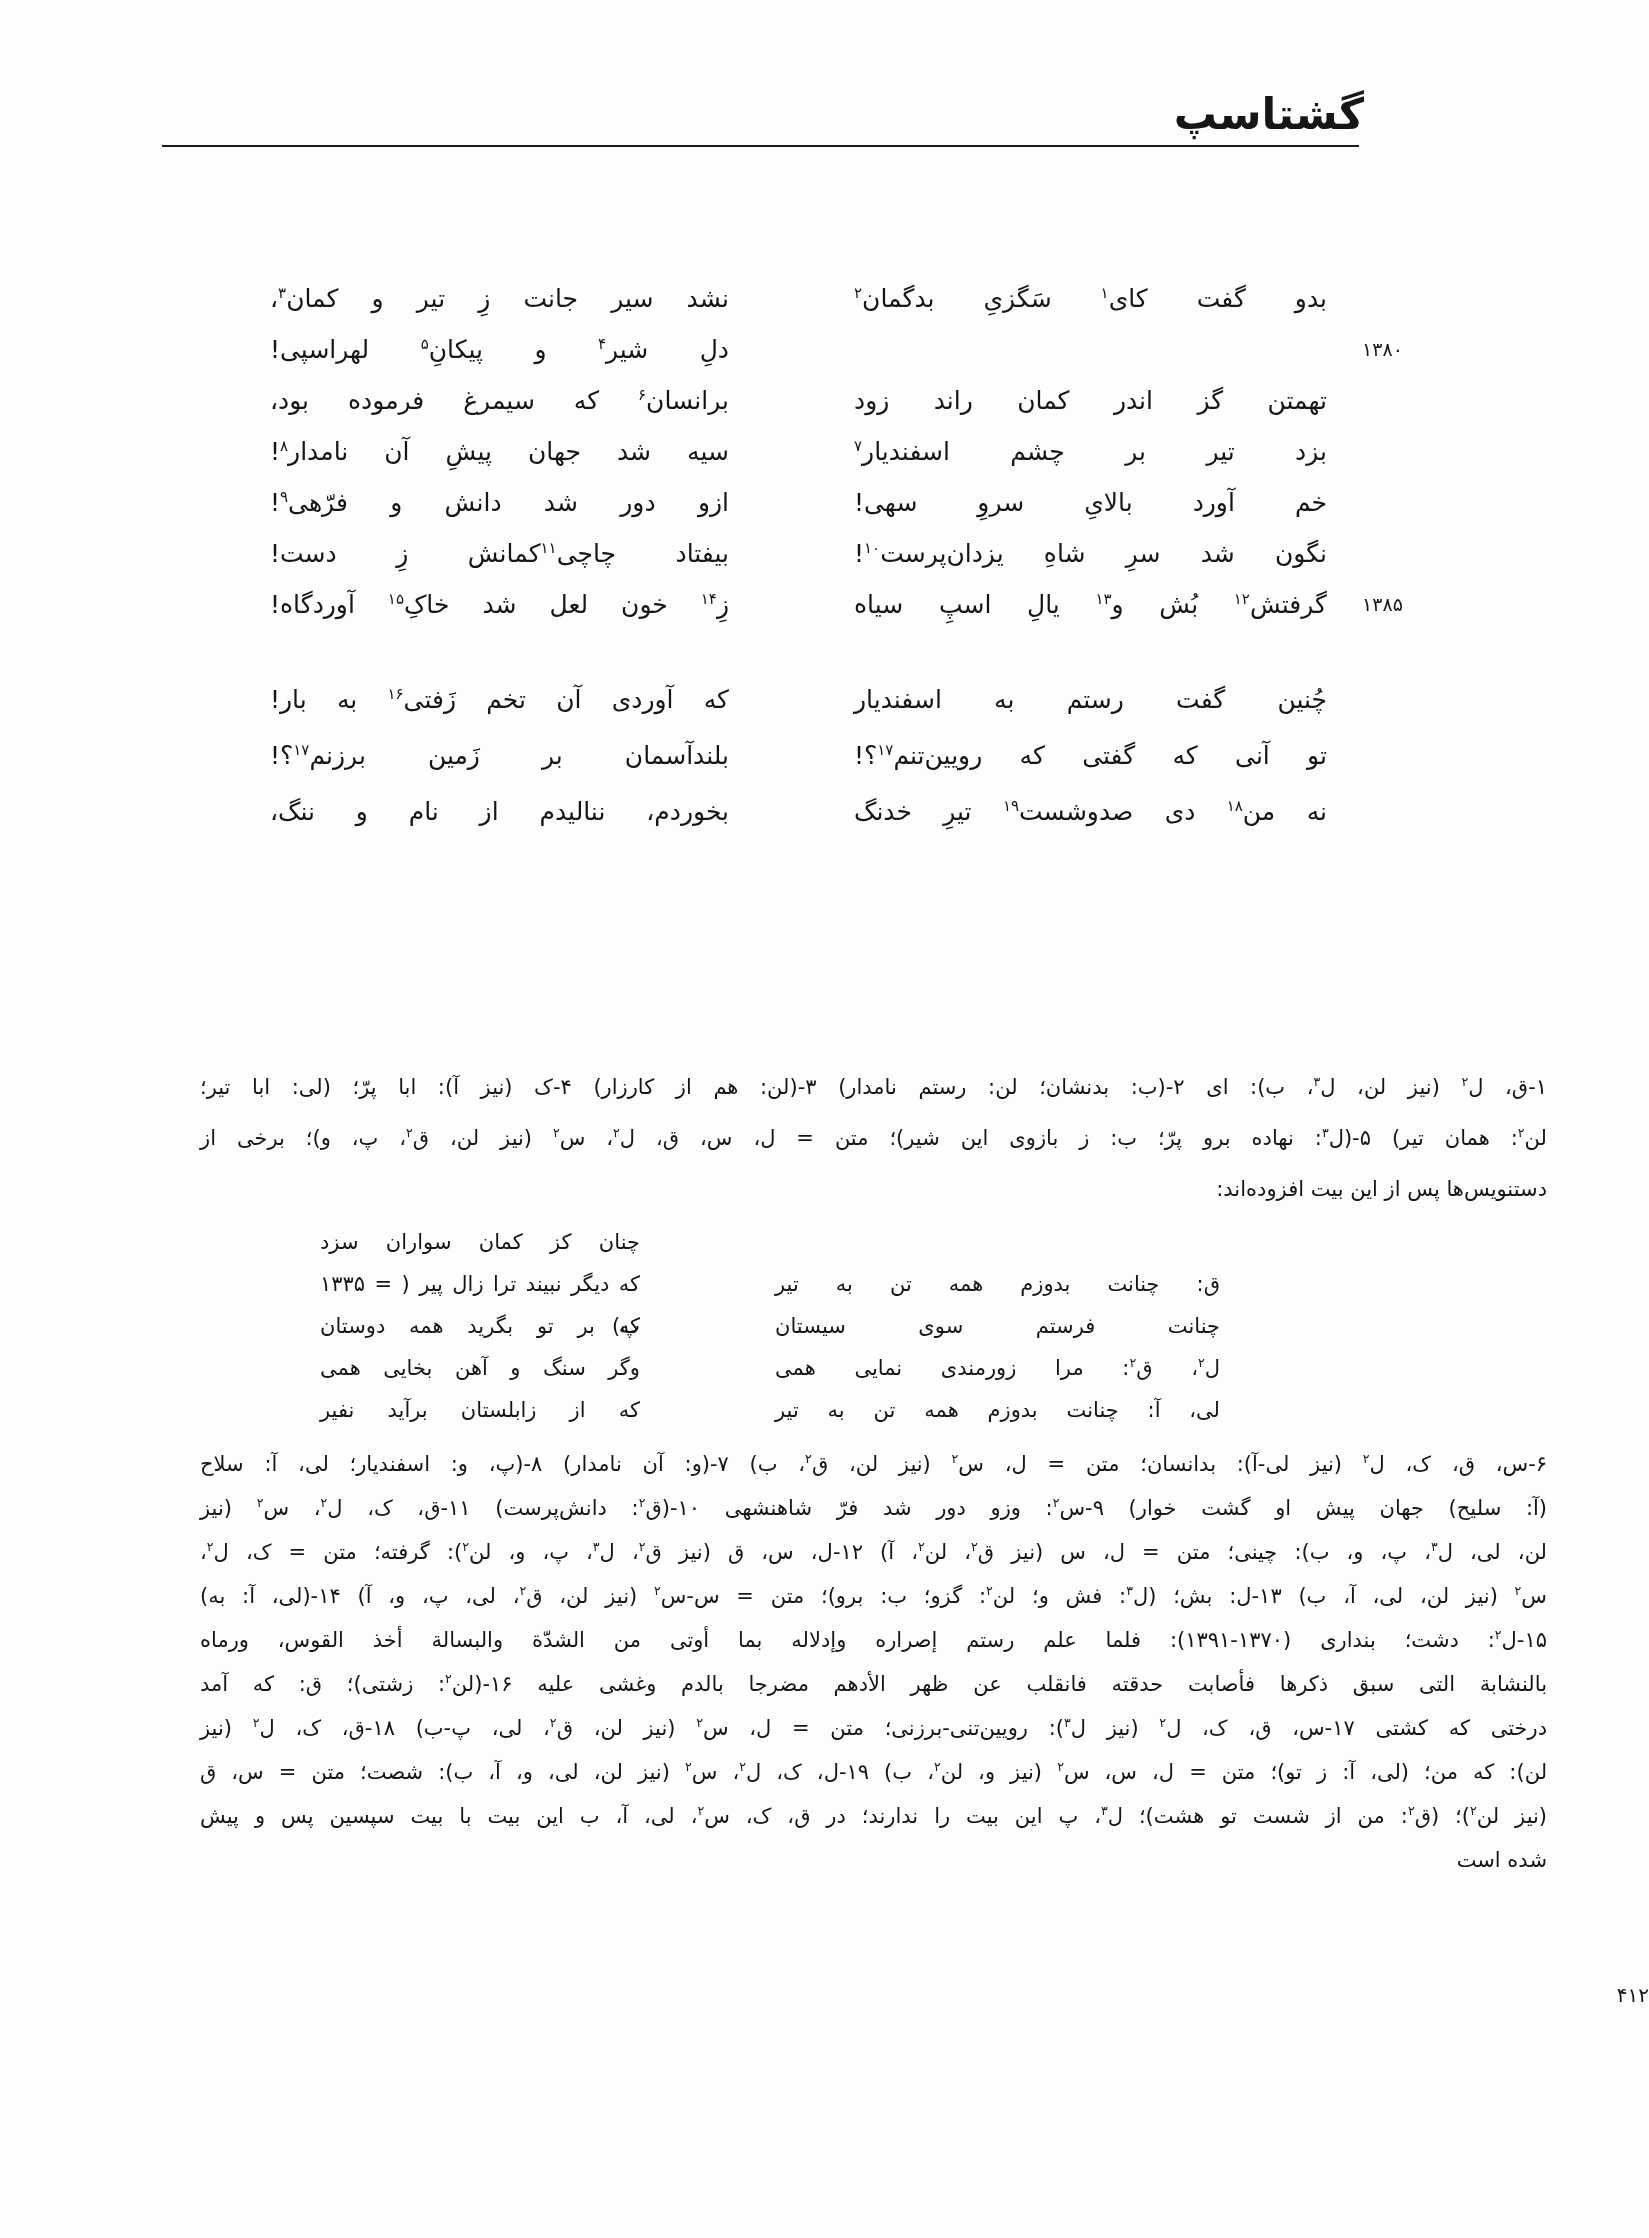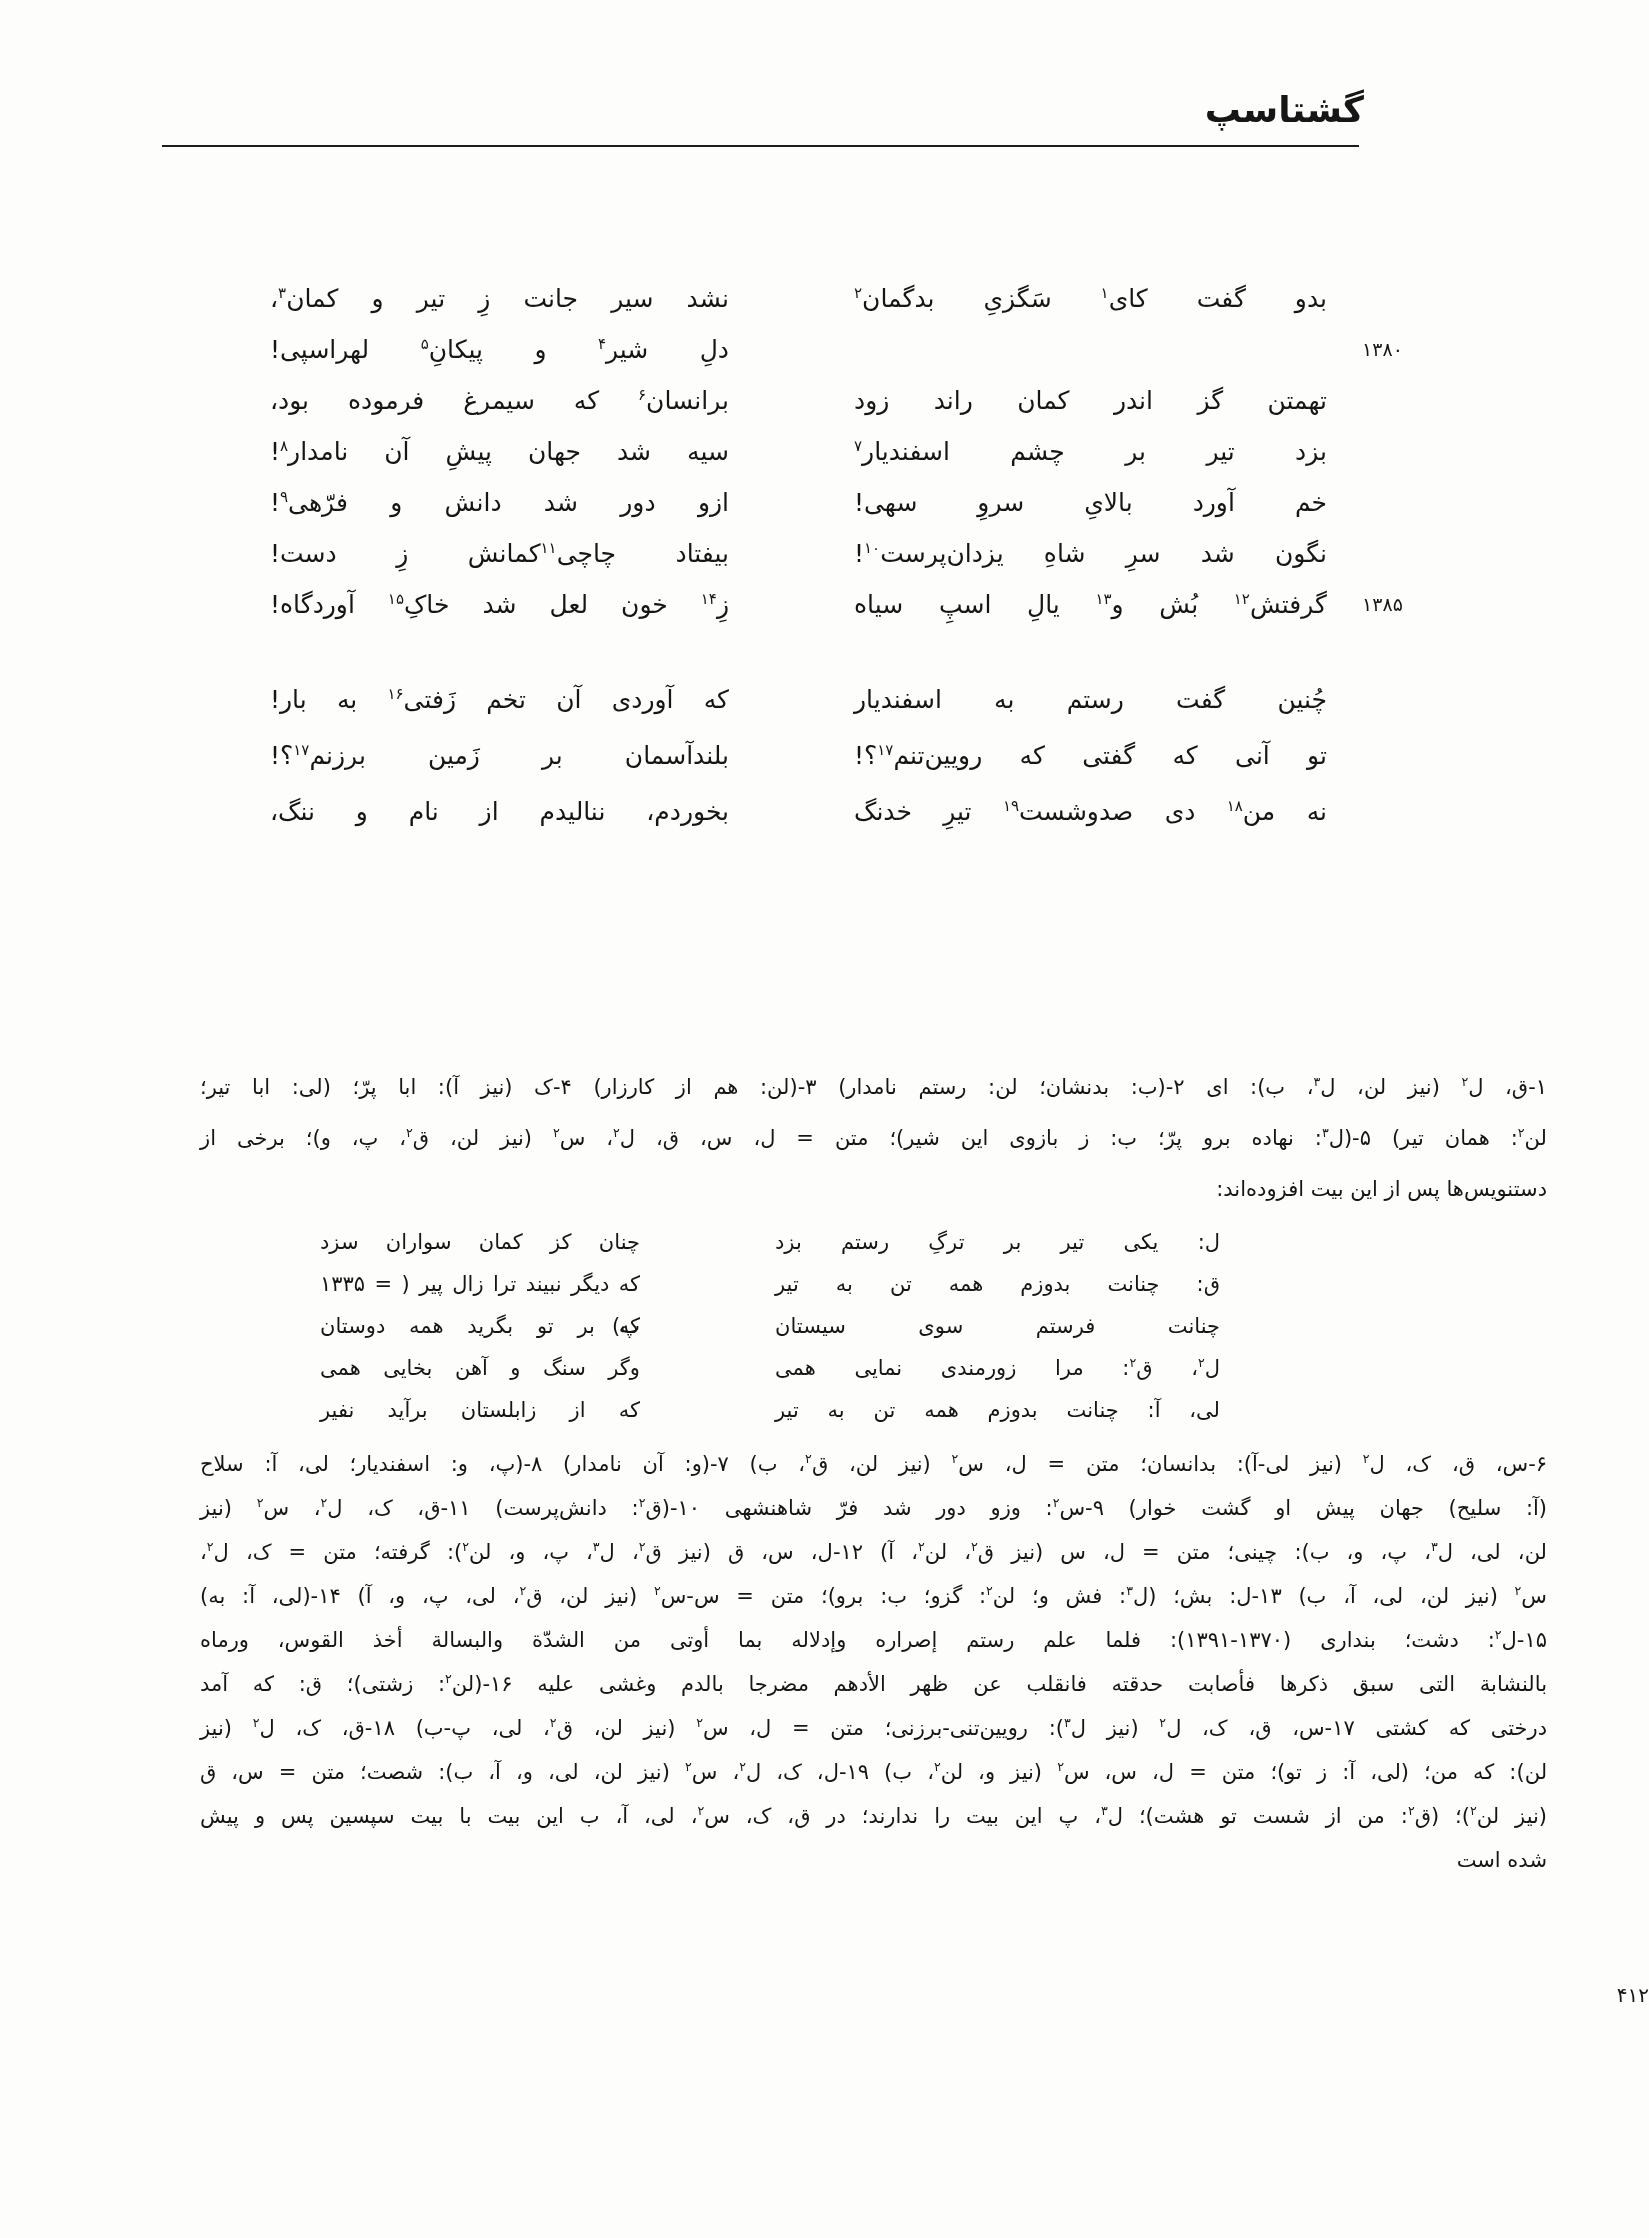--- a/index.html
+++ b/index.html
@@ -10,21 +10,21 @@
     background:#fdfdfb;
     color:#161616;
     font-family:"DejaVu Sans", sans-serif;
     direction:rtl;
     overflow:hidden;
   }
   sup{font-size:0.60em;vertical-align:super;line-height:0;}
 
   .title{
     position:absolute;top:89px;right:285px;
-    font-size:36px;font-weight:bold;letter-spacing:0.7px;
+    font-size:43px;font-weight:bold;letter-spacing:0.7px;
   }
   .rule{
     position:absolute;top:145px;left:162px;width:1197px;height:2.1px;
     background:#1c1c1c;
   }
 
   .poem{position:absolute;left:270px;width:1154px;font-size:25px;}
   .p1{top:273px;}
   .p2{top:672px;}
   .vrow{position:relative;}
@@ -120,21 +120,20 @@
   </section>
 
   <section class="fn1">
     <div class="fn-line">۱-ق، ل<sup>۲</sup> (نیز لن، ل<sup>۳</sup>، ب): ای ۲-(ب: بدنشان؛ لن: رستم نامدار) ۳-(لن: هم از کارزار) ۴-ک (نیز آ): ابا پرّ؛ (لی: ابا تیر؛</div>
     <div class="fn-line">لن<sup>۲</sup>: همان تیر) ۵-(ل<sup>۳</sup>: نهاده برو پرّ؛ ب: ز بازوی این شیر)؛ متن = ل، س، ق، ل<sup>۲</sup>، س<sup>۲</sup> (نیز لن، ق<sup>۲</sup>، پ، و)؛ برخی از</div>
     <div class="fn-line open">دستنویس‌ها پس از این بیت افزوده‌اند:</div>
   </section>
 
   <section class="fnv">
     <div class="fvrow">
-      <div class="fv-right">ل: یکی تیر بر ترگِ رستم بزد</div>
       <div class="fv-left">چنان کز کمان سواران سزد</div>
     </div>
     <div class="fvrow">
       <div class="fv-right">ق: چنانت بدوزم همه تن به تیر</div>
       <div class="fv-left">که دیگر نبیند ترا زال پیر ( = ۱۳۳۵ پ)</div>
     </div>
     <div class="fvrow">
       <div class="fv-right">چنانت فرستم سوی سیستان</div>
       <div class="fv-left">که بر تو بگرید همه دوستان</div>
     </div>

